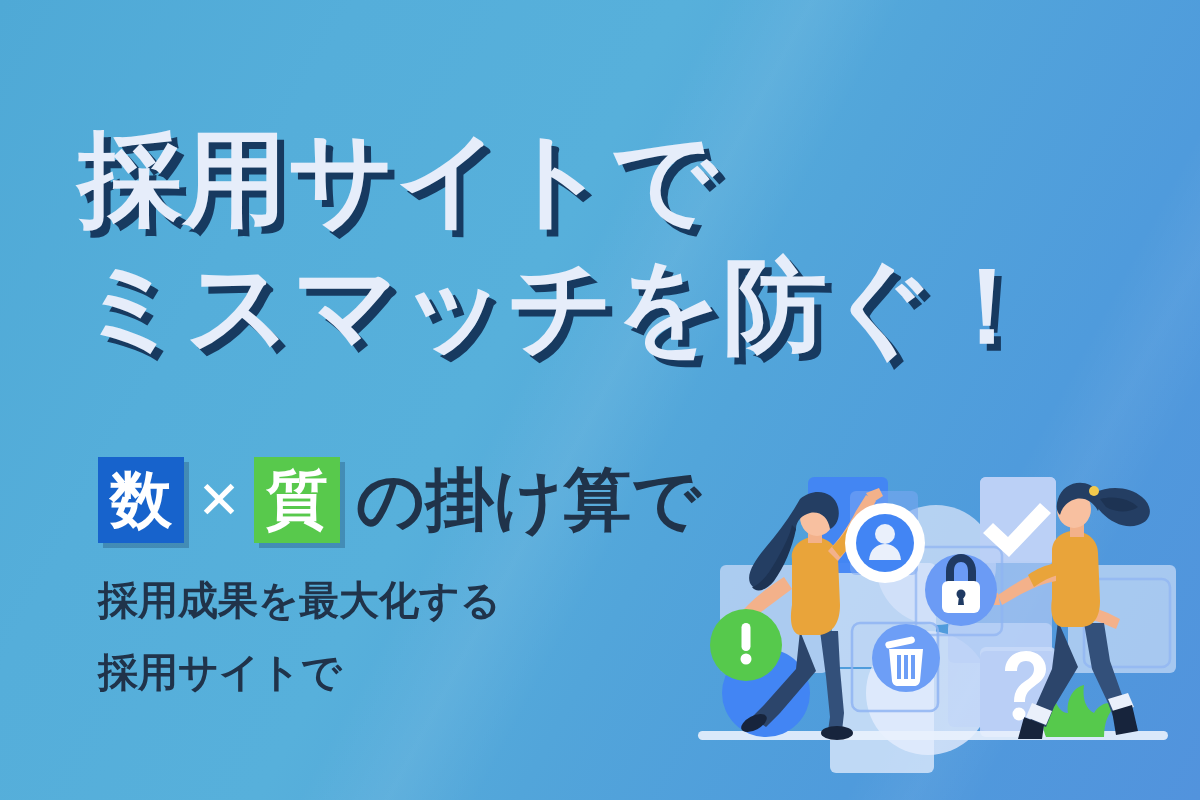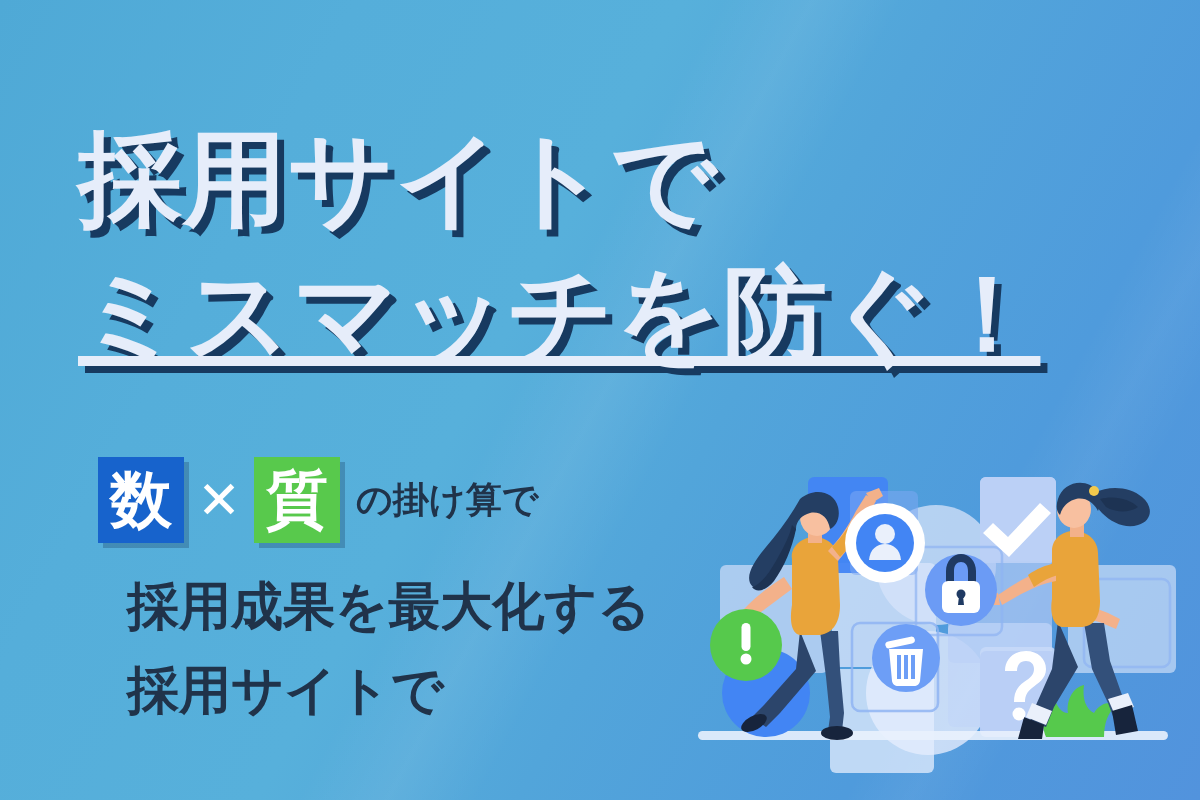--- a/index.html
+++ b/index.html
@@ -49,21 +49,21 @@
     font-family: "DejaVu Sans", "Liberation Sans", sans-serif;
     font-weight: 700;
     font-size: 104px;
     line-height: 1.18;
     letter-spacing: 0.01em;
     color: #E6EDFA;
     text-shadow: 7px 7px 0 #173A60;
     white-space: nowrap;
   }
   .headline .hl-line { display: block; }
-  .headline .hl-line2 { margin-top: 12px; text-decoration: underline; }
+  .headline .hl-line2 { margin-top: 4px; }
 
   
   .sub {
     position: absolute;
     left: 98px;
     top: 452px;
     z-index: 6;
     font-family: "DejaVu Sans", "Liberation Sans", sans-serif;
     font-weight: 700;
     color: #20334A;
@@ -94,31 +94,30 @@
     justify-content: center;
     width: 70px;
     height: 86px;
     color: #FFFFFF;
     font-size: 52px;
     font-weight: 700;
     line-height: 1;
   }
   .sub-tail {
     margin-left: 16px;
-    font-size: 36px;
+    font-size: 68px;
     line-height: 1;
     color: #20334A;
   }
   .sub-row2, .sub-row3 {
-    font-size: 52px;
+    font-size: 40px;
     line-height: 1;
     margin-top: 32px;
     color: #20334A;
     white-space: nowrap;
-    margin-left: 29px;
   }
 
   
   #illo {
     position: absolute;
     right: 0px;
     bottom: 0px;
     width: 520px;
     height: 345px;
     z-index: 4;

